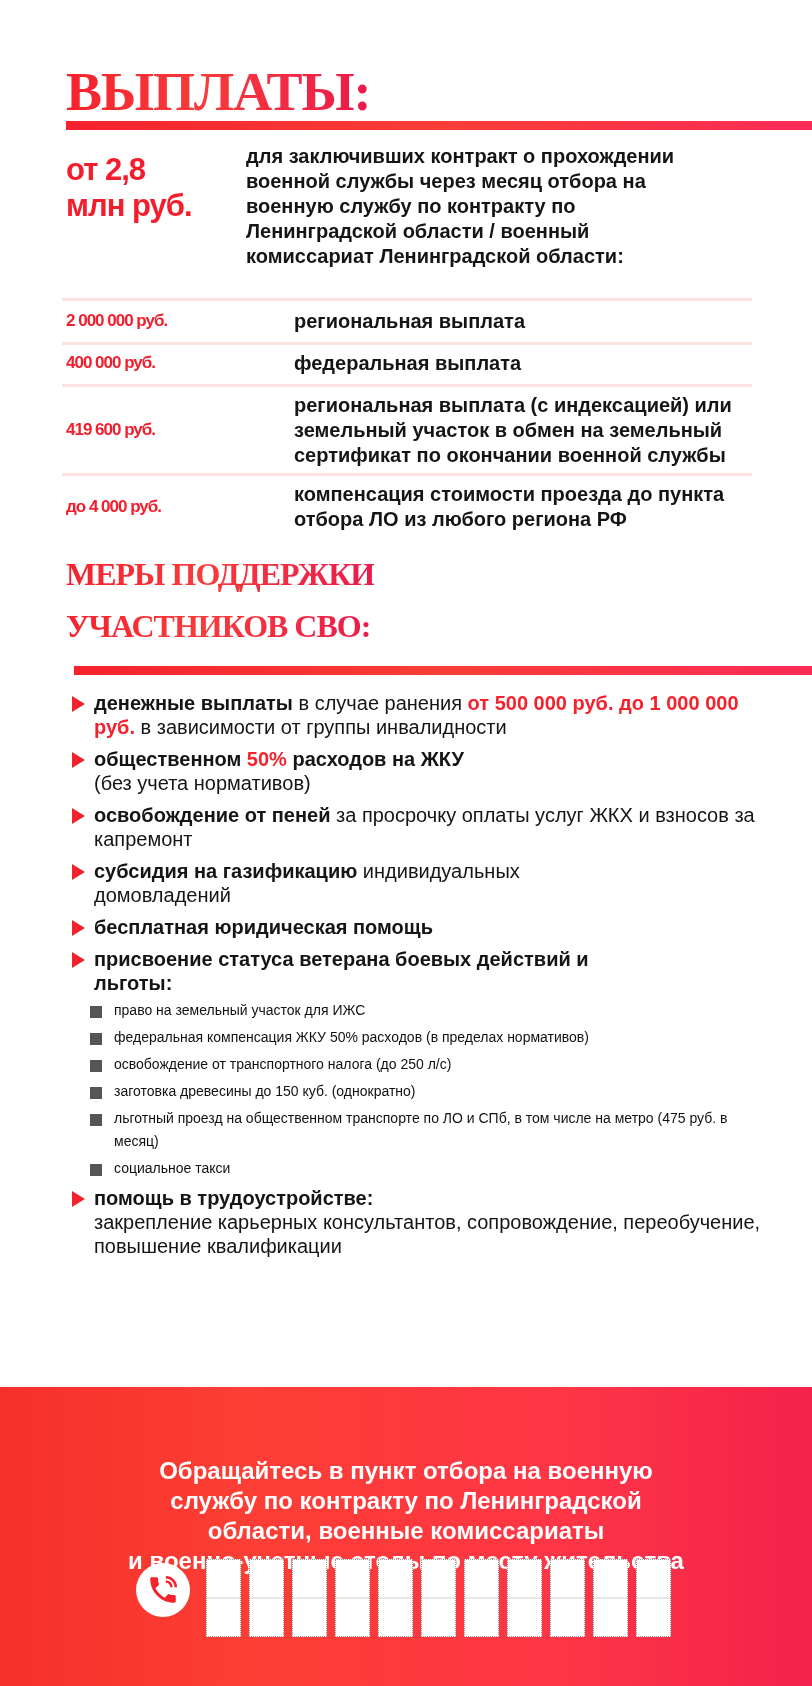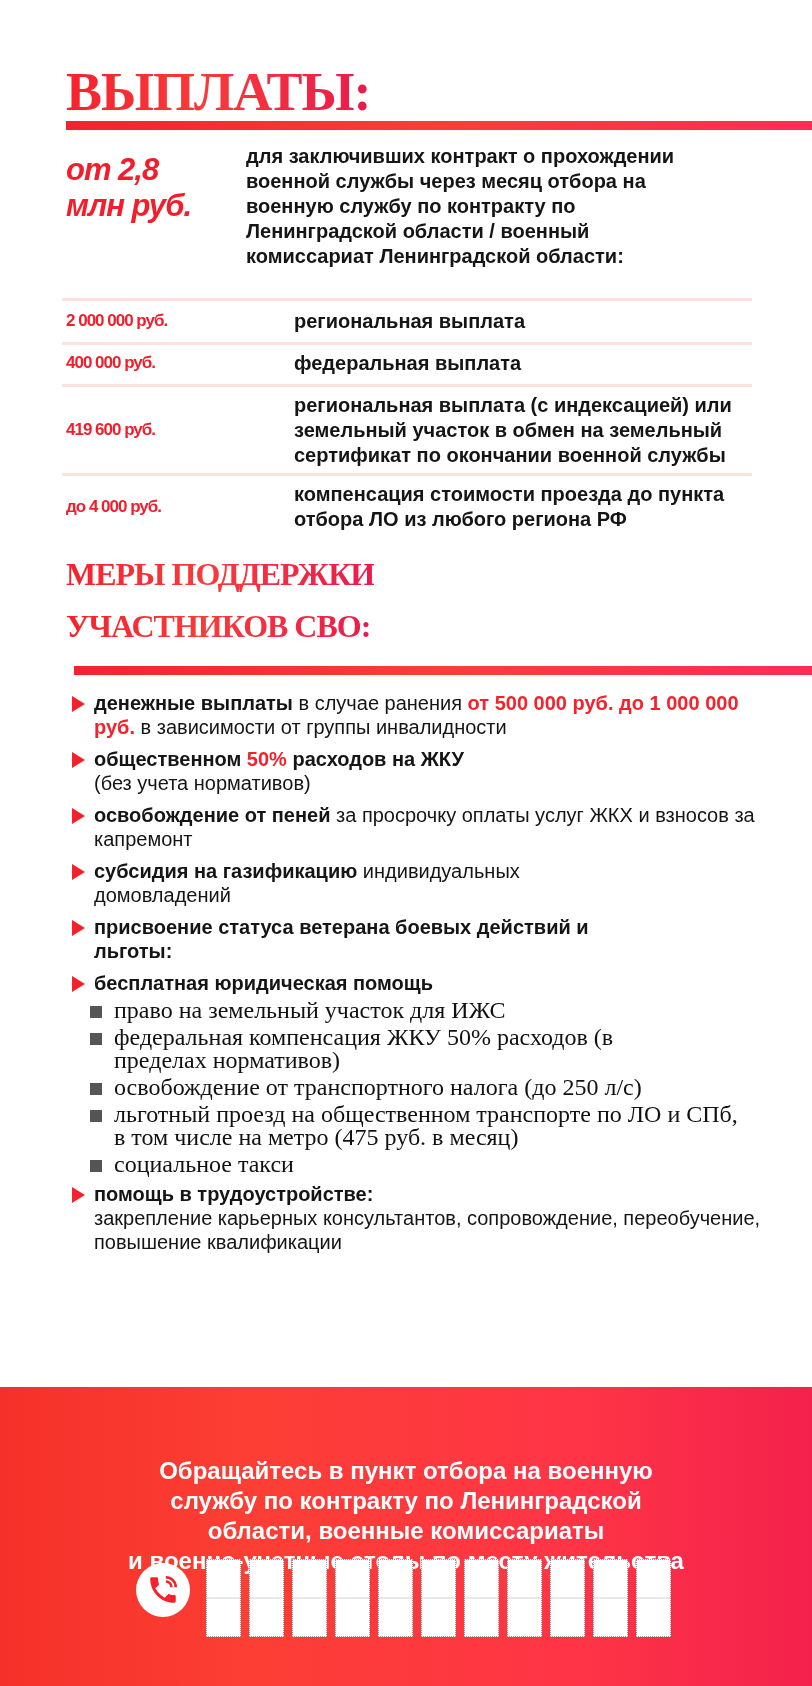--- a/index.html
+++ b/index.html
@@ -13,31 +13,31 @@
     .h2 { top: 548px; font-size: 32px; line-height: 52px; }
     .rule { position: absolute; left: 66px; right: 0; height: 9px;
             background: linear-gradient(90deg, #f5222d 0%, #fb3d36 50%, #ff2b57 100%); }
     .rule1 { top: 121px; }
     .rule2 { top: 666px; left: 74px; }
     .pay-row { position: absolute; left: 66px; width: 690px; display: flex; align-items: center; }
     .pay-row .amount { width: 180px; color: #f41d2c; font-weight: 900; letter-spacing: -1px;
                        text-align: left; flex: none; }
     .pay-row .desc { font-weight: 700; font-size: 20px; line-height: 25px; color: #151515; margin-left: 48px; }
     .sep { position: absolute; left: 62px; width: 690px; height: 3px; background: #fde1de; }
-    .big-amount { font-size: 31px !important; line-height: 36px; text-align: right; padding-left: 0; font-style: italic; }
+    .big-amount { font-size: 31px !important; line-height: 36px; text-align: right; padding-left: 0; }
     .small-amount { font-size: 17px; }
     .list { position: absolute; left: 68px; top: 691px; width: 700px; }
     .li { position: relative; padding-left: 26px; font-size: 20px; line-height: 24px; margin-bottom: 8px; color: #151515; }
     .li .tri { position: absolute; left: 4px; top: 5px; width: 0; height: 0;
                border-top: 8px solid transparent; border-bottom: 8px solid transparent;
                border-left: 13px solid #f5222d; }
     .li b { font-weight: 900; }
     .li .red { color: #f5222d; font-weight: 900; }
     .sub { margin: 2px 0 0 0; }
-    .sub-li { position: relative; padding-left: 26px; font-size: 24px; line-height: 23px; margin-bottom: 4px; font-family: Liberation Serif, serif; }
+    .sub-li { position: relative; padding-left: 26px; font-size: 14px; line-height: 23px; margin-bottom: 4px; }
     .sub-li .sq { position: absolute; left: 2px; top: 7px; width: 12px; height: 12px; background: #555; }
     .footer { position: absolute; left: 0; top: 1387px; width: 812px; height: 299px;
               background: linear-gradient(90deg, #f5302a 0%, #fc3e34 30%, #ff3546 70%, #f3214c 100%); }
     .footer-text { position: absolute; top: 26px; left: 0; width: 812px; text-align: center;
                    color: #fff; font-weight: 700; font-size: 24px; line-height: 30px; margin-top: 43px; }
     .phone-icon { position: absolute; left: 136px; top: 1563px; width: 54px; height: 54px; border-radius: 50%;
                   background: #fff; display: flex; align-items: center; justify-content: center; }
     .digits { position: absolute; left: 206px; top: 1559px; display: flex; gap: 8px; }
     .digit { width: 35px; height: 78px; background: #fff; border: 1px dotted #999; box-sizing: border-box;
              background-image: linear-gradient(#fff 49%, #bbb 50%, #fff 51%); }
@@ -94,32 +94,33 @@
     <span>(без учета нормативов)</span>
   </div>
   <div class="li">
     <span class="tri"></span>
     <b>освобождение от пеней</b><span> за просрочку оплаты услуг ЖКХ и взносов за капремонт</span>
   </div>
   <div class="li" style="width:520px;">
     <span class="tri"></span>
     <b>субсидия на газификацию</b><span> индивидуальных домовладений</span>
   </div>
+  <div class="li">
+    <span class="tri"></span>
+    <b>бесплатная юридическая помощь</b>
+  </div>
   <div class="li" style="width:560px;">
     <span class="tri"></span>
     <b>присвоение статуса ветерана боевых действий и льготы:</b>
-  </div>
-  <div class="li">
-    <span class="tri"></span>
-    <b>бесплатная юридическая помощь</b>
   </div>
   <div class="sub" style="margin-left:20px; margin-top:-4px; margin-bottom:6px;">
     <div class="sub-li"><span class="sq"></span><span>право на земельный участок для ИЖС</span></div>
     <div class="sub-li" style="width:540px;"><span class="sq"></span><span>федеральная компенсация ЖКУ 50% расходов (в пределах нормативов)</span></div>
     <div class="sub-li"><span class="sq"></span><span>освобождение от транспортного налога (до 250 л/с)</span></div>
+    <div class="sub-li"><span class="sq"></span><span>заготовка древесины до 150 куб. (однократно)</span></div>
     <div class="sub-li" style="width:640px;"><span class="sq"></span><span>льготный проезд на общественном транспорте по ЛО и СПб, в том числе на метро (475 руб. в месяц)</span></div>
     <div class="sub-li"><span class="sq"></span><span>социальное такси</span></div>
   </div>
   <div class="li">
     <span class="tri"></span>
     <b>помощь в трудоустройстве:</b><br>
     <span>закрепление карьерных консультантов, сопровождение, переобучение, повышение квалификации</span>
   </div>
 </div>
 

